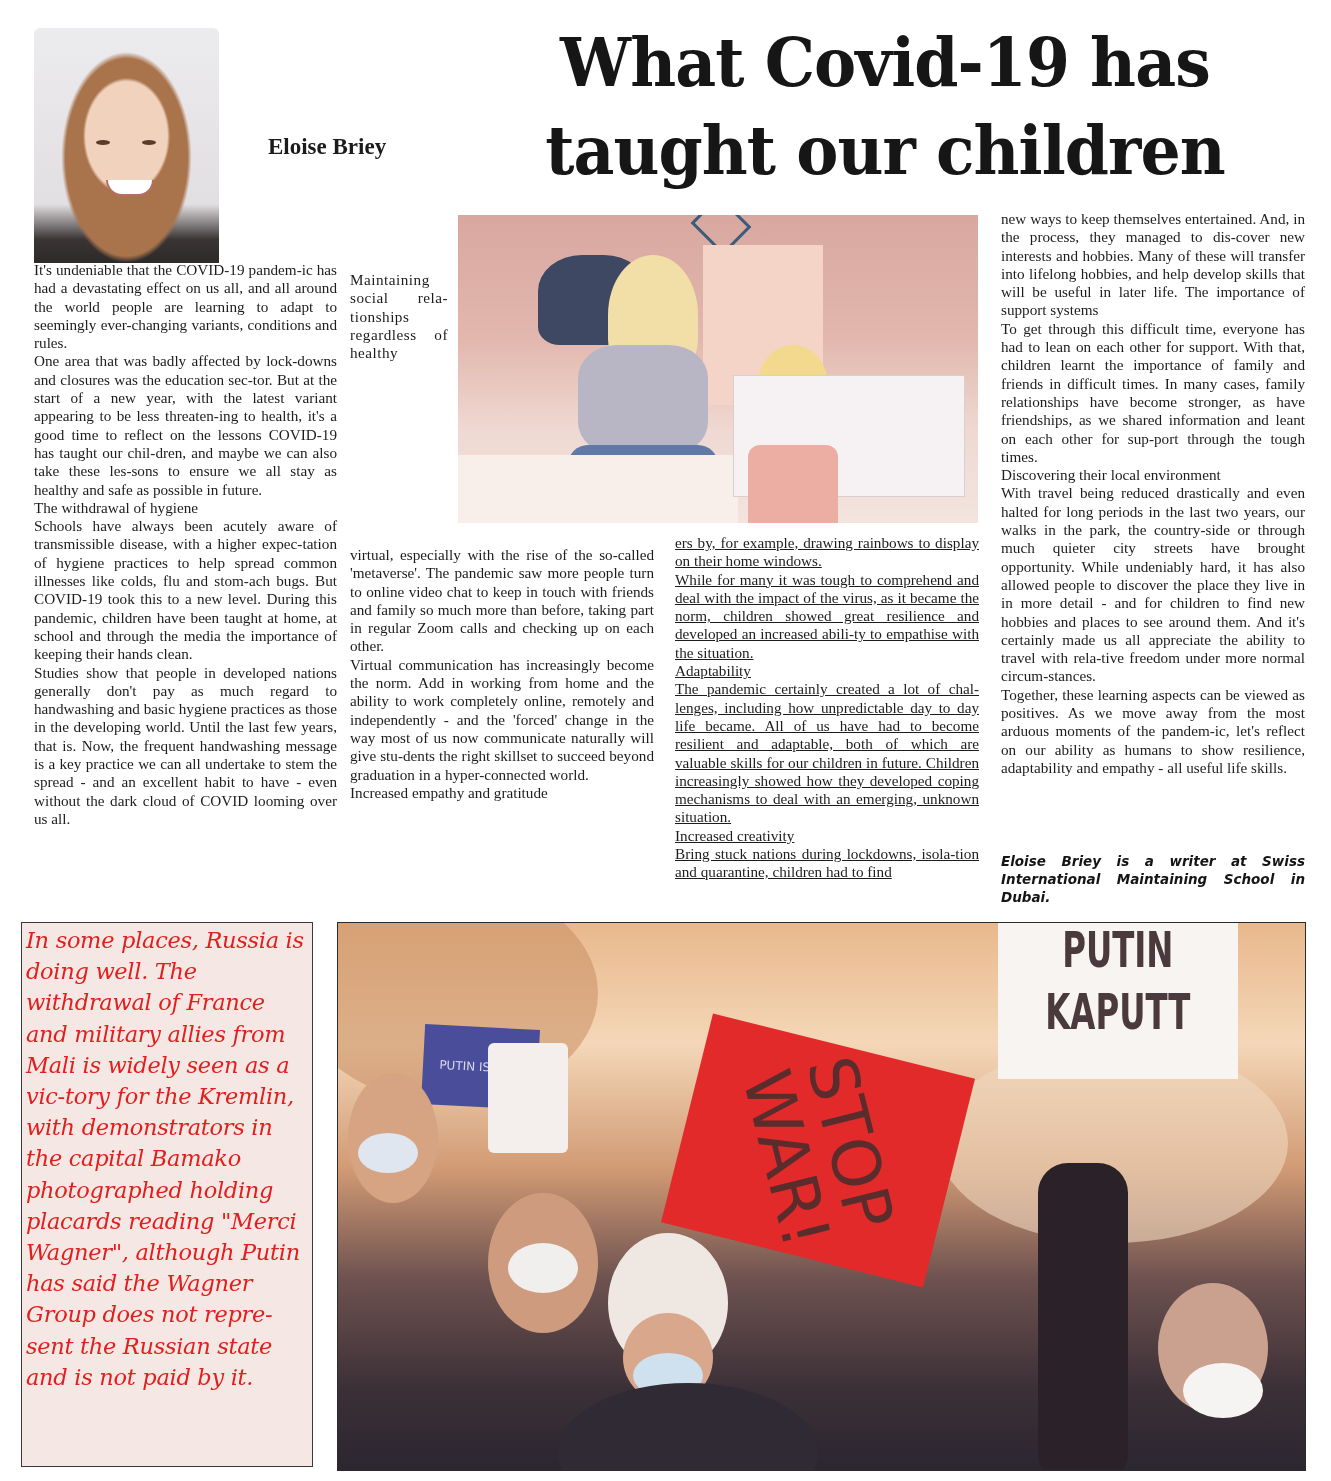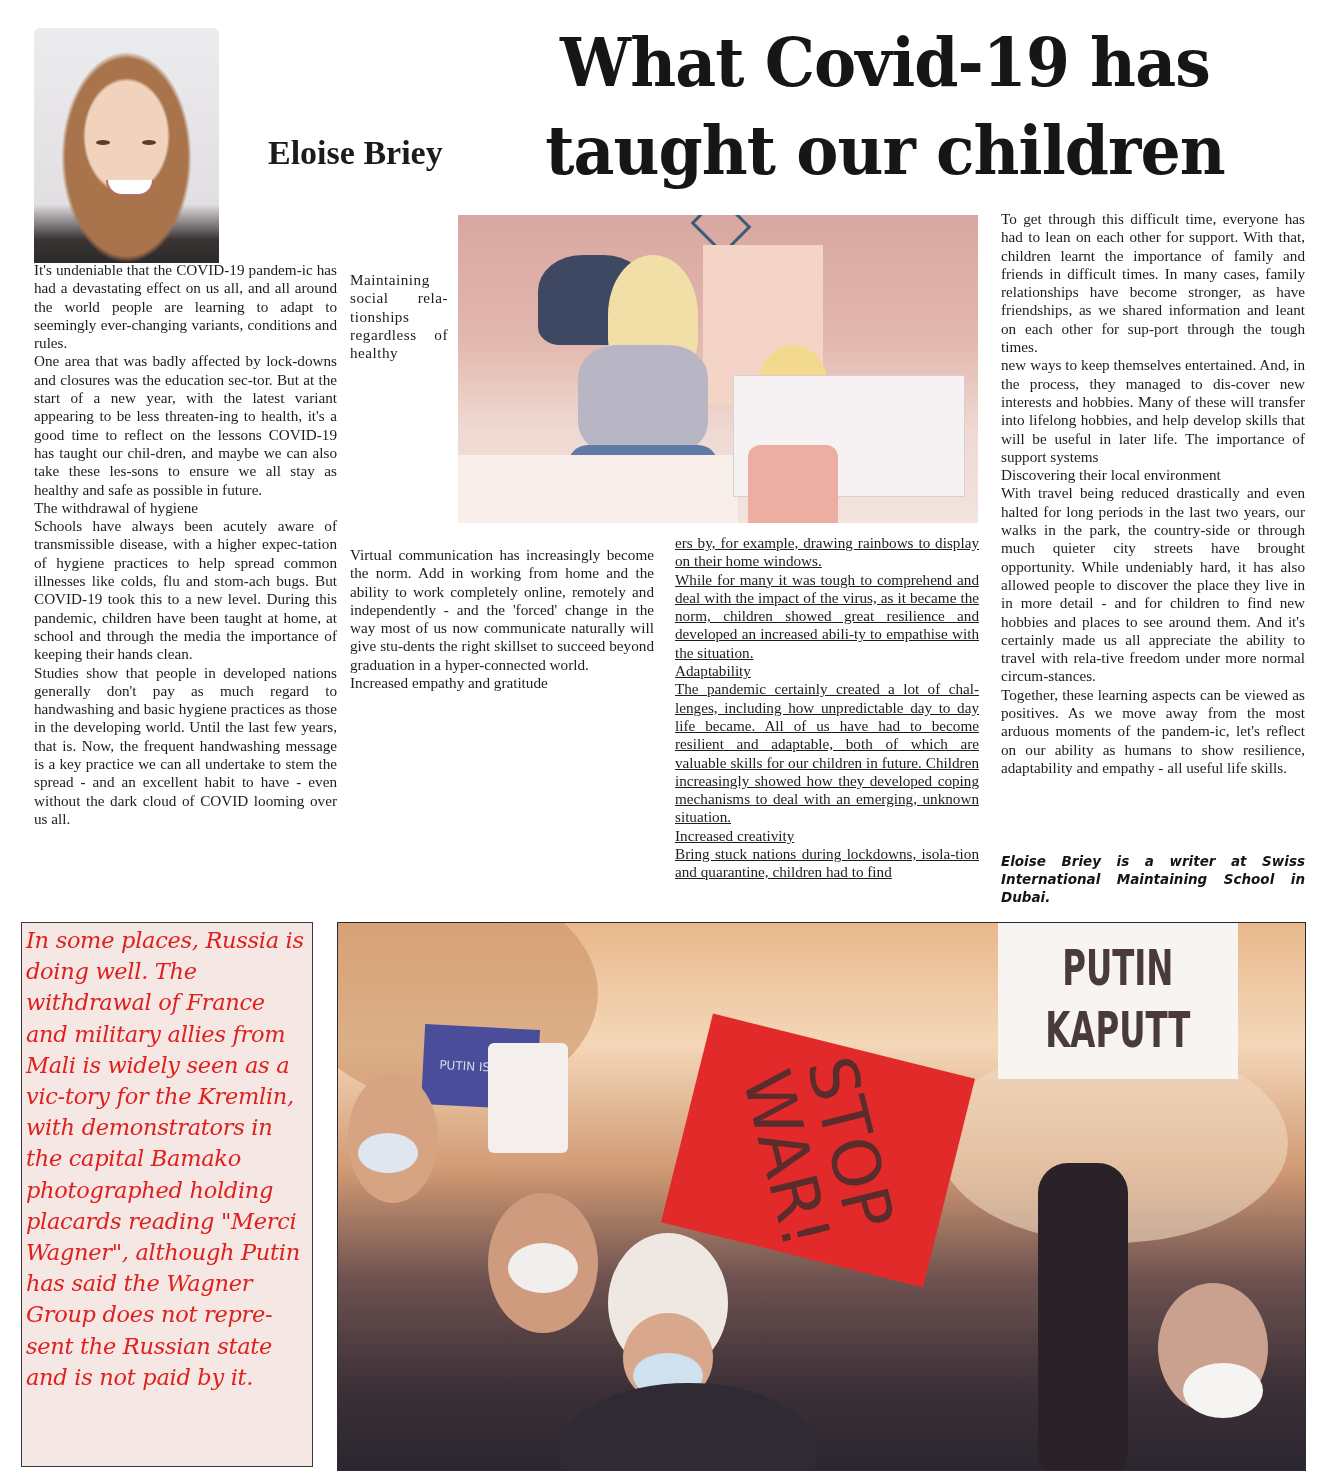--- a/index.html
+++ b/index.html
@@ -11,21 +11,21 @@
   .author-photo { left: 34px; top: 28px; width: 185px; height: 235px;
     background: radial-gradient(ellipse 38% 40% at 50% 46%, #f1d2bd 0 58%, transparent 62%),
                 radial-gradient(ellipse 55% 70% at 50% 55%, #a9744c 0 60%, transparent 64%),
                 linear-gradient(180deg, #ecebee 0%, #e2dfe2 75%, #3a3434 90%, #2d2a2a 100%);
     border-radius: 6px 6px 0 0; overflow: hidden; }
   .author-photo .smile { position:absolute; left: 72px; top: 152px; width: 44px; height: 14px;
     border-radius: 0 0 22px 22px; background: #fff; border: 2px solid #b86d63; border-top: none; }
   .author-photo .eye { position:absolute; top: 112px; width: 14px; height: 5px; background:#5b3b2b; border-radius: 50%; }
 
   .byline { left: 268px; top: 134px; font-family: "Liberation Serif", serif; font-weight: bold;
-    font-size: 34px; color: #1b1b1b; text-align: center; }
+    font-size: 23px; color: #1b1b1b; text-align: center; }
 
   .headline { left: 470px; top: 18px; width: 830px; text-align: center;
     font-family: "DejaVu Serif", serif; font-weight: bold; font-size: 68px; line-height: 88px;
     letter-spacing: -1px; color: #161616; transform: scaleX(0.93); transform-origin: center top; }
 
   
   .col { font-family: "Liberation Serif", serif; font-size: 15.2px; line-height: 18.3px;
     text-align: justify; color: #1c1c1c; hyphens: manual; }
   .col p { margin: 0; }
   .col .sub { text-align: left; }
@@ -55,21 +55,21 @@
   
   .protest-photo { left: 337px; top: 922px; width: 969px; height: 549px; border: 1.5px solid #2b2b2b;
     box-sizing: border-box; overflow: hidden;
     background: linear-gradient(180deg, #e9b88c 0%, #f4d7b8 22%, #d19a74 45%, #6e5250 65%, #3c3037 85%, #2b2630 100%); }
   .protest-photo .blob { position: absolute; border-radius: 50%; }
   .sign-red { left: 345px; top: 120px; width: 270px; height: 215px; background: #e22a2a;
     transform: rotate(14deg); display: flex; align-items: center; justify-content: center; }
   .sign-red span { font-family: "DejaVu Sans", sans-serif; font-size: 66px; line-height: 66px;
     color: #5a2c2c; text-align: center; transform: rotate(62deg); display: block; white-space: pre; }
   .sign-white { left: 660px; top: -4px; width: 240px; height: 160px; background: #f7f4f1;
-    display: flex; align-items: center; justify-content: center; }
+    display: flex; align-items: flex-start; justify-content: center; }
   .sign-white span { font-family: "DejaVu Sans Condensed", "DejaVu Sans", sans-serif; font-weight: bold;
     font-size: 50px; line-height: 62px; color: #4a3a3e; text-align: center; white-space: pre;
     transform: scaleX(0.72); display: block; }
   .sign-blue { left: 85px; top: 104px; width: 115px; height: 80px; background: #4a4d9a; transform: rotate(3deg);
     color: #d8d8f0; font-family: "DejaVu Sans", sans-serif; font-size: 12px; display:flex; align-items:center; justify-content:center; }
 </style>
 </head>
 <body>
 
 <div class="abs author-photo">
@@ -102,36 +102,37 @@
   <p class="sub">The withdrawal of hygiene</p>
   <p>Schools have always been acutely aware of transmissible disease, with a higher expec-tation of hygiene practices to help spread common illnesses like colds, flu and stom-ach bugs. But COVID-19 took this to a new level. During this pandemic, children have been taught at home, at school and through the media the importance of keeping their hands clean.</p>
   <p>Studies show that people in developed nations generally don't pay as much regard to handwashing and basic hygiene practices as those in the developing world. Until the last few years, that is. Now, the frequent handwashing message is a key practice we can all undertake to stem the spread - and an excellent habit to have - even without the dark cloud of COVID looming over us all.</p>
 </div>
 
 <div class="abs col col2a">
   <p>Maintaining social rela-tionships regardless of healthy</p>
 </div>
 
 <div class="abs col col2b">
+  <p>virtual, especially with the rise of the so-called 'metaverse'. The pandemic saw more people turn to online video chat to keep in touch with friends and family so much more than before, taking part in regular Zoom calls and checking up on each other.</p>
   <p>Virtual communication has increasingly become the norm. Add in working from home and the ability to work completely online, remotely and independently - and the 'forced' change in the way most of us now communicate naturally will give stu-dents the right skillset to succeed beyond graduation in a hyper-connected world.</p>
   <p class="sub">Increased empathy and gratitude</p>
 </div>
 
 <div class="abs col col3">
   <p>ers by, for example, drawing rainbows to display on their home windows.</p>
   <p>While for many it was tough to comprehend and deal with the impact of the virus, as it became the norm, children showed great resilience and developed an increased abili-ty to empathise with the situation.</p>
   <p class="sub">Adaptability</p>
   <p>The pandemic certainly created a lot of chal-lenges, including how unpredictable day to day life became. All of us have had to become resilient and adaptable, both of which are valuable skills for our children in future. Children increasingly showed how they developed coping mechanisms to deal with an emerging, unknown situation.</p>
   <p class="sub">Increased creativity</p>
   <p>Bring stuck nations during lockdowns, isola-tion and quarantine, children had to find</p>
 </div>
 
 <div class="abs col col4">
+  <p>new ways to keep themselves entertained. And, in the process, they managed to dis-cover new interests and hobbies. Many of these will transfer into lifelong hobbies, and help develop skills that will be useful in later life. The importance of support systems</p>
   <p>To get through this difficult time, everyone has had to lean on each other for support. With that, children learnt the importance of family and friends in difficult times. In many cases, family relationships have become stronger, as have friendships, as we shared information and leant on each other for sup-port through the tough times.</p>
-  <p>new ways to keep themselves entertained. And, in the process, they managed to dis-cover new interests and hobbies. Many of these will transfer into lifelong hobbies, and help develop skills that will be useful in later life. The importance of support systems</p>
   <p class="sub">Discovering their local environment</p>
   <p>With travel being reduced drastically and even halted for long periods in the last two years, our walks in the park, the country-side or through much quieter city streets have brought opportunity. While undeniably hard, it has also allowed people to discover the place they live in in more detail - and for children to find new hobbies and places to see around them. And it's certainly made us all appreciate the ability to travel with rela-tive freedom under more normal circum-stances.</p>
   <p>Together, these learning aspects can be viewed as positives. As we move away from the most arduous moments of the pandem-ic, let's reflect on our ability as humans to show resilience, adaptability and empathy - all useful life skills.</p>
 </div>
 
 <div class="abs bio">Eloise Briey is a writer at Swiss International Maintaining School in Dubai.</div>
 
 <div class="abs pullquote">
   <p>In some places, Russia is doing well. The withdrawal of France and military allies from Mali is widely seen as a vic-tory for the Kremlin, with demonstrators in the capital Bamako photographed holding placards reading "Merci Wagner", although Putin has said the Wagner Group does not repre-sent the Russian state and is not paid by it.</p>
 </div>

